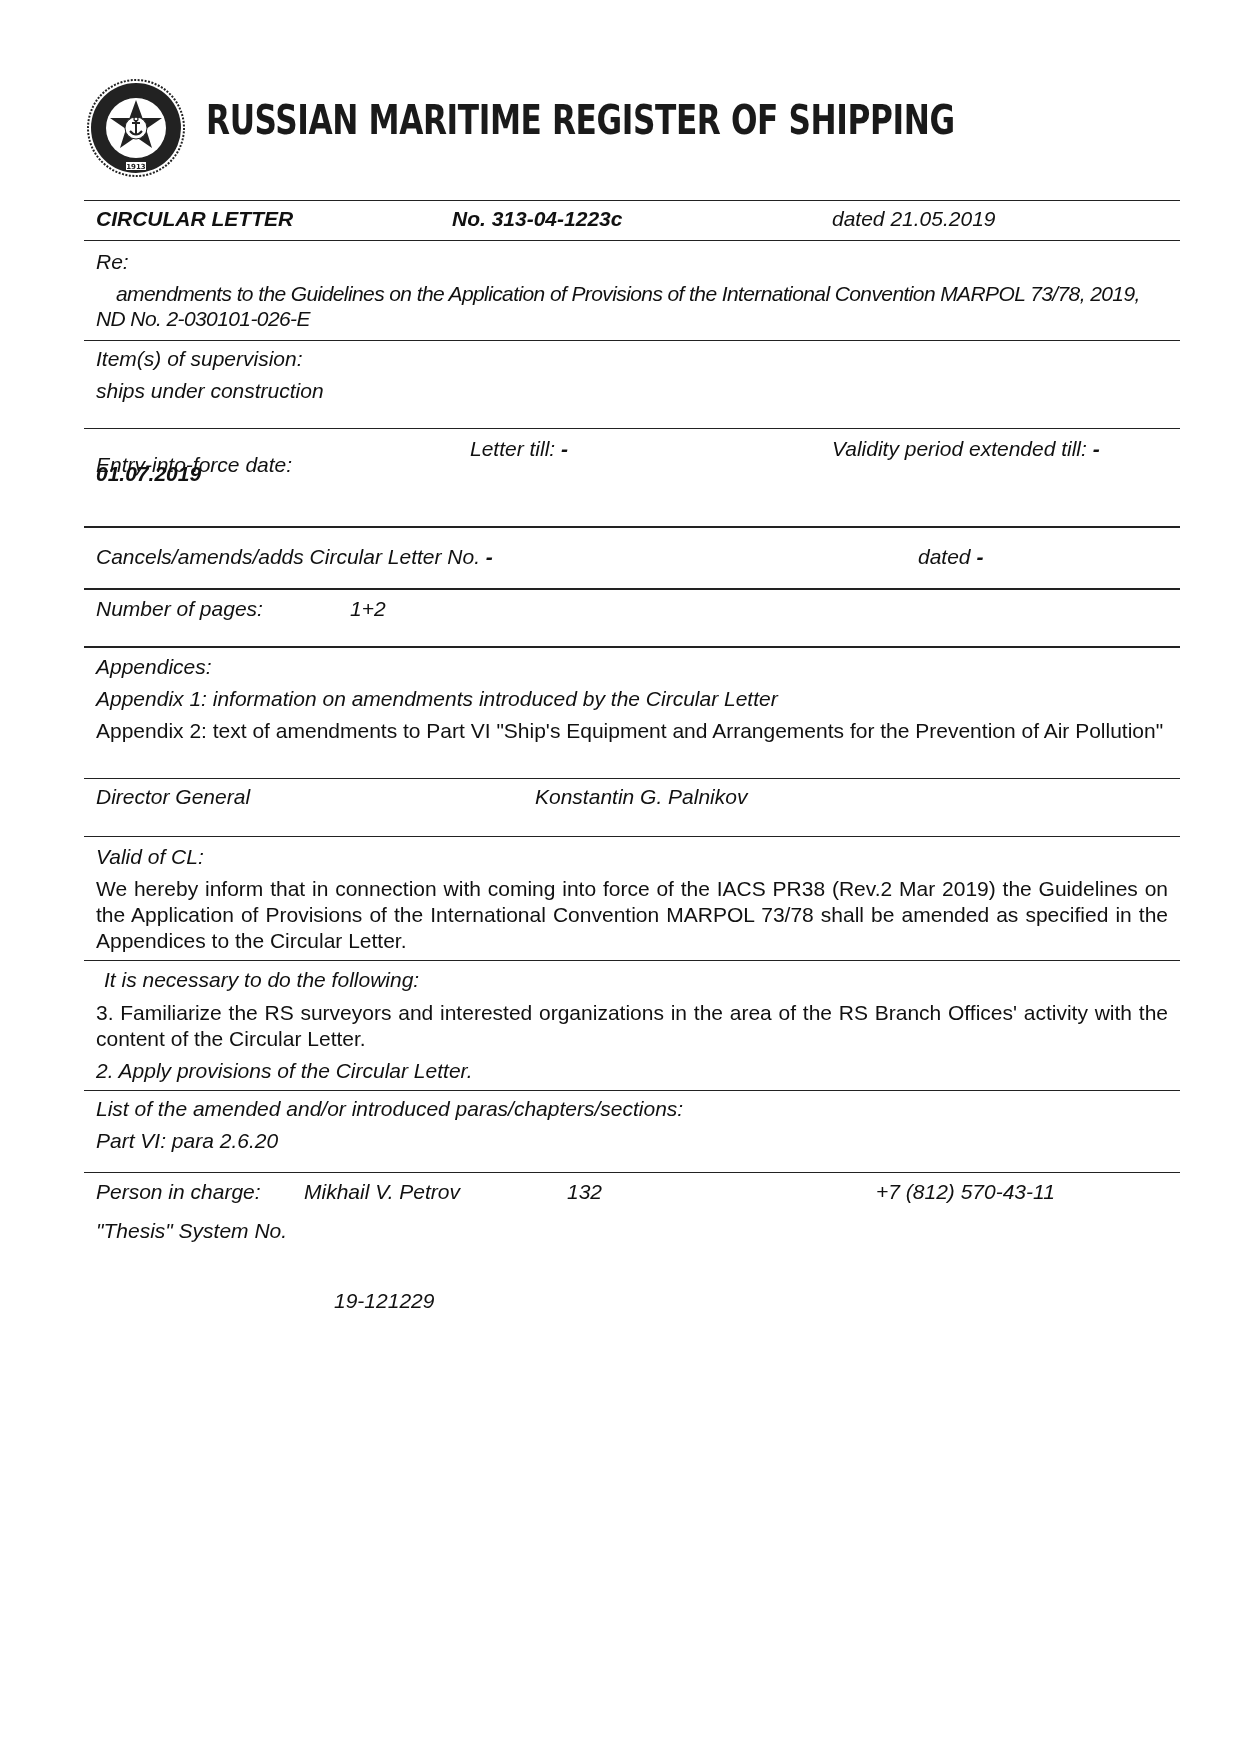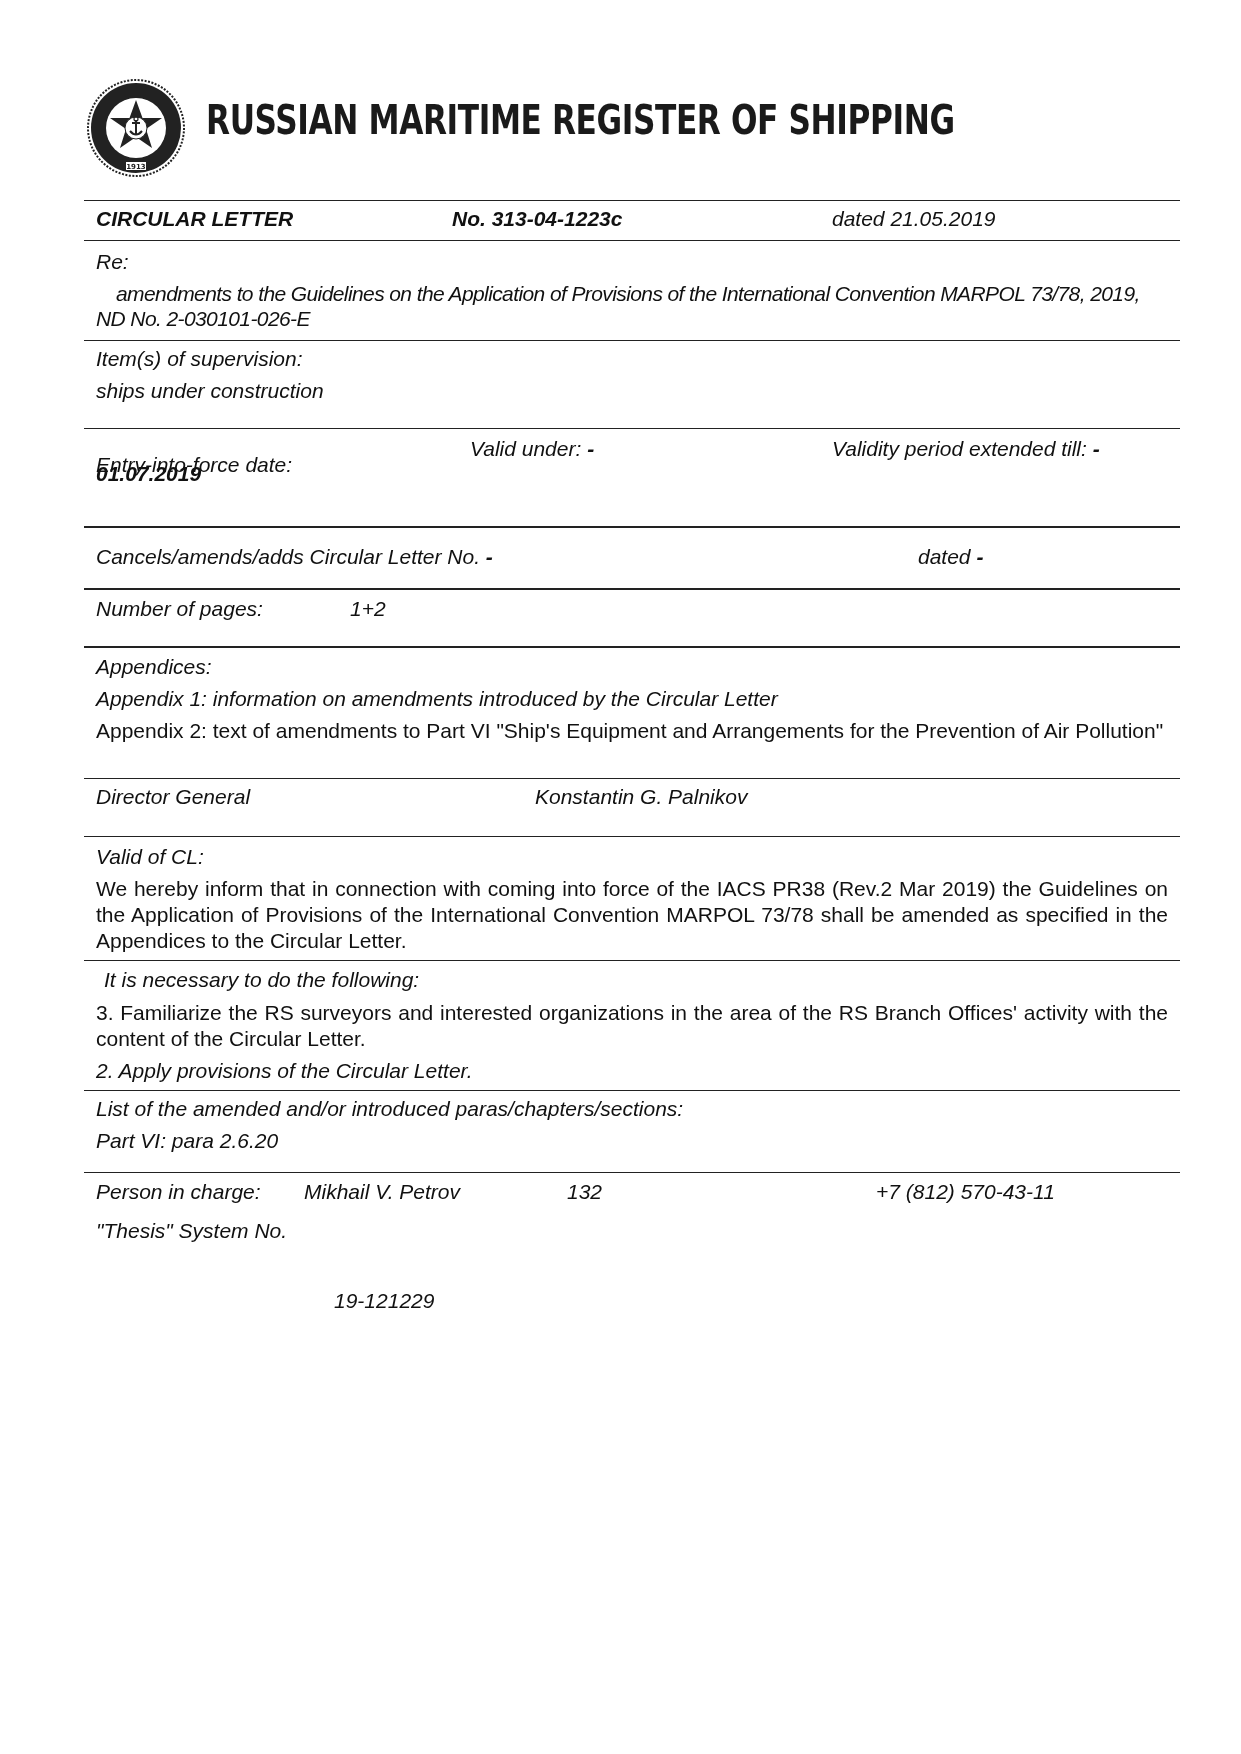--- a/index.html
+++ b/index.html
@@ -52,21 +52,21 @@
 <div class="t cond" style="left:96px; top:306px;">ND No. 2-030101-026-E</div>
 <div class="hr" style="top:340px;"></div>
 
 <div class="t" style="left:96px; top:346px;">Item(s) of supervision:</div>
 <div class="t" style="left:96px; top:378px;">ships under construction</div>
 <div class="hr" style="top:428px;"></div>
 
 <div class="t" style="left:96px; top:436px;margin-top:16px;">Entry-into-force date:</div>
 <div class="t b" style="left:96px; top:461px;">01.07.2019</div>
 <div class="t" style="left:470px; top:436px;">
-  <span>Valid under:</span>
+  <span>Letter till:</span>
   <span class="b">-</span>
 </div>
 <div class="t" style="left:832px; top:436px;">
   <span>Validity period extended till:</span>
   <span class="b">-</span>
 </div>
 <div class="hr thick" style="top:526px;"></div>
 
 <div class="t" style="left:96px; top:544px;">
   <span>Cancels/amends/adds Circular Letter No.</span>

